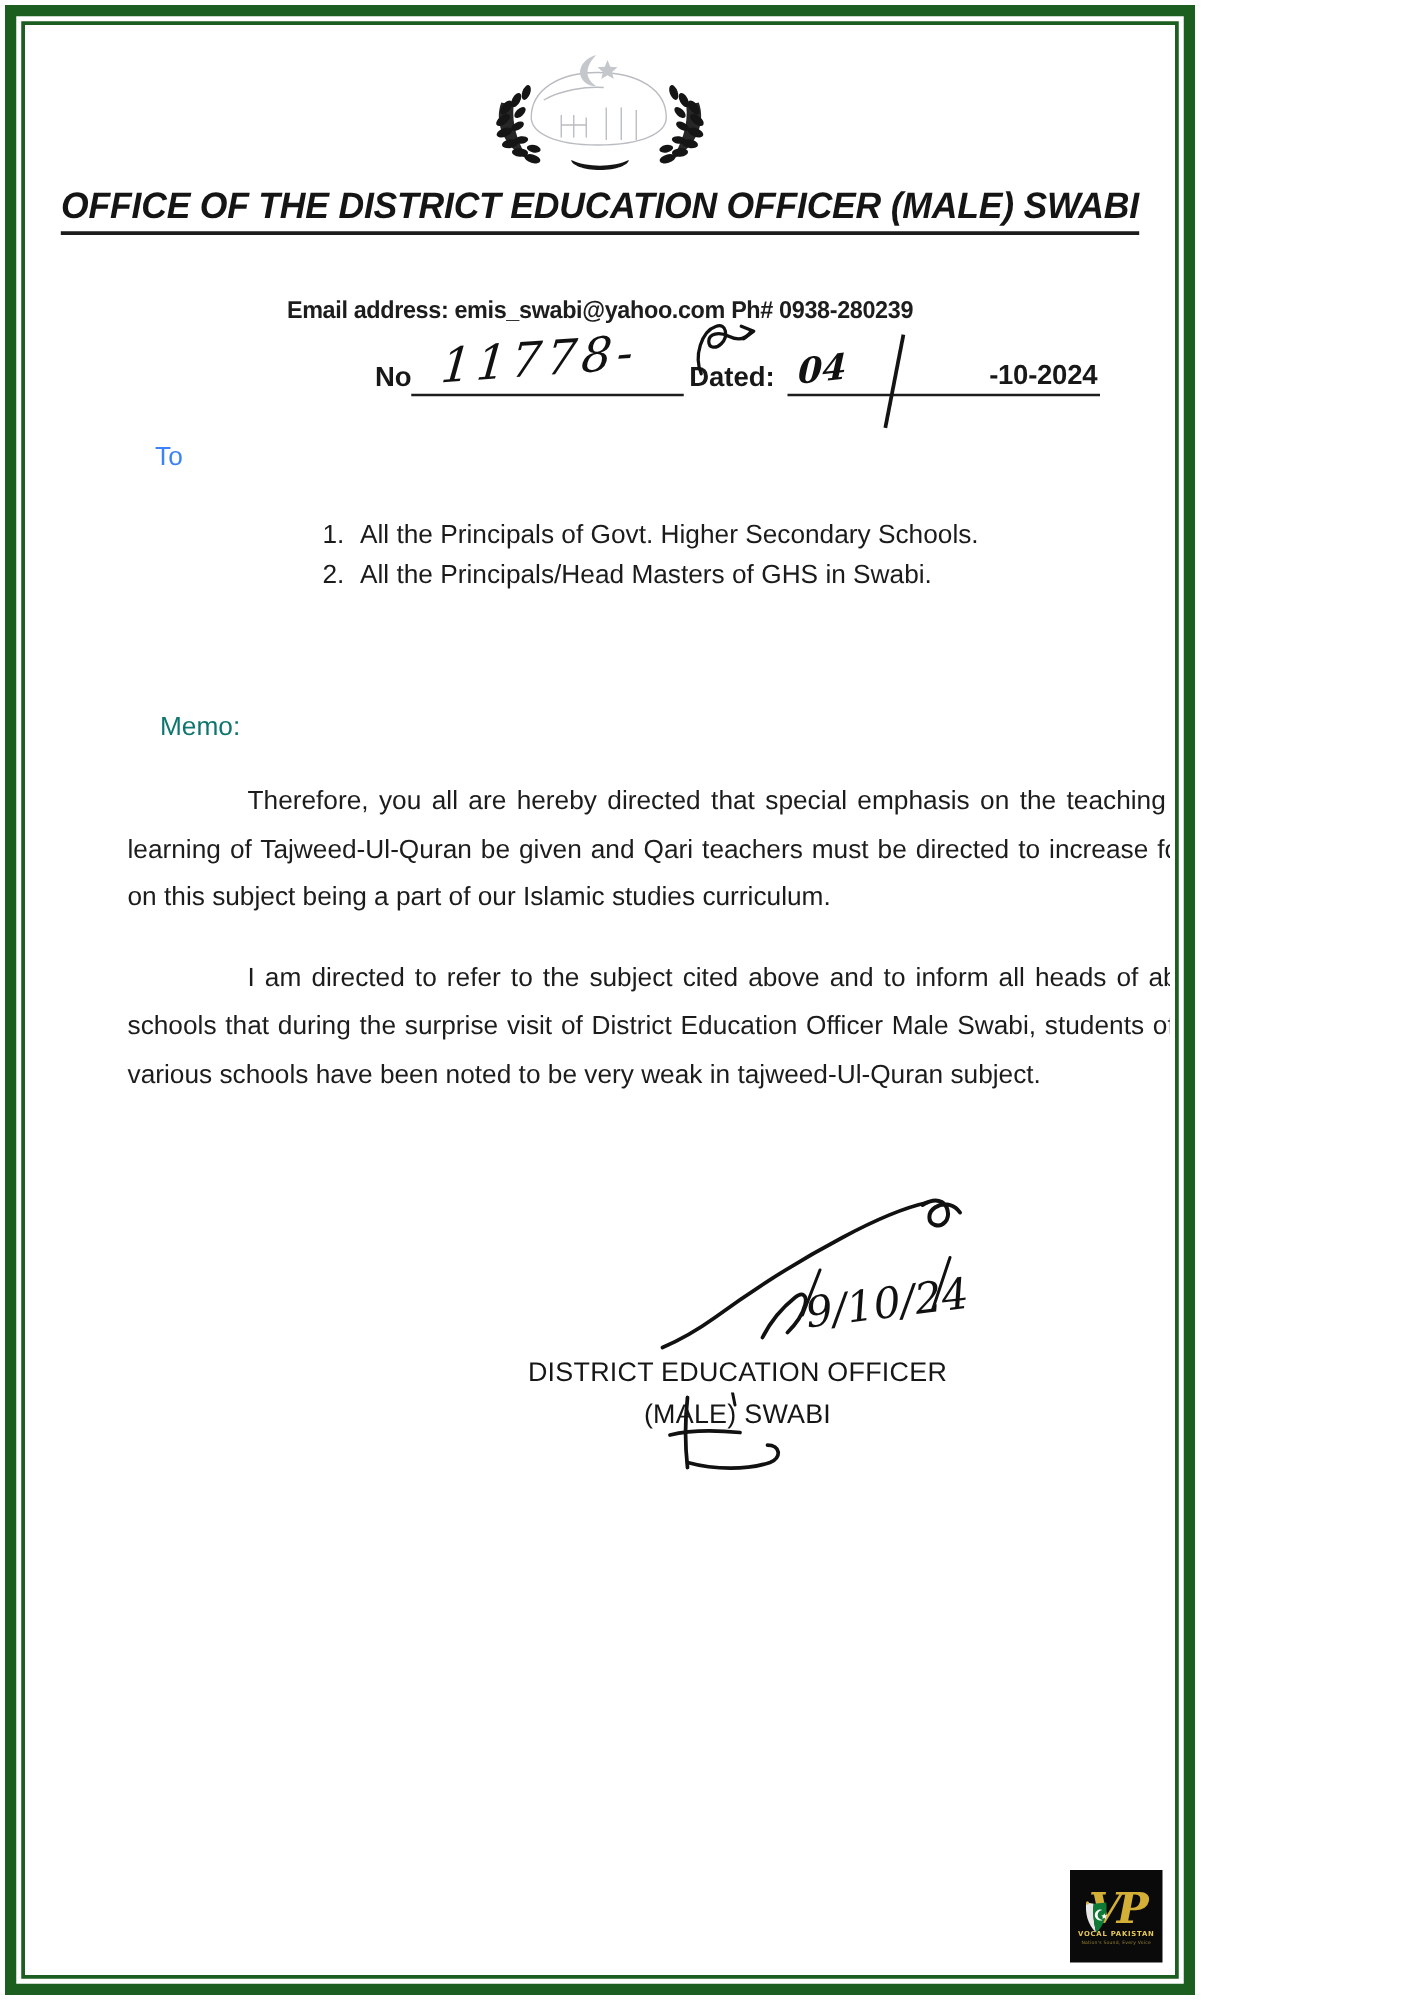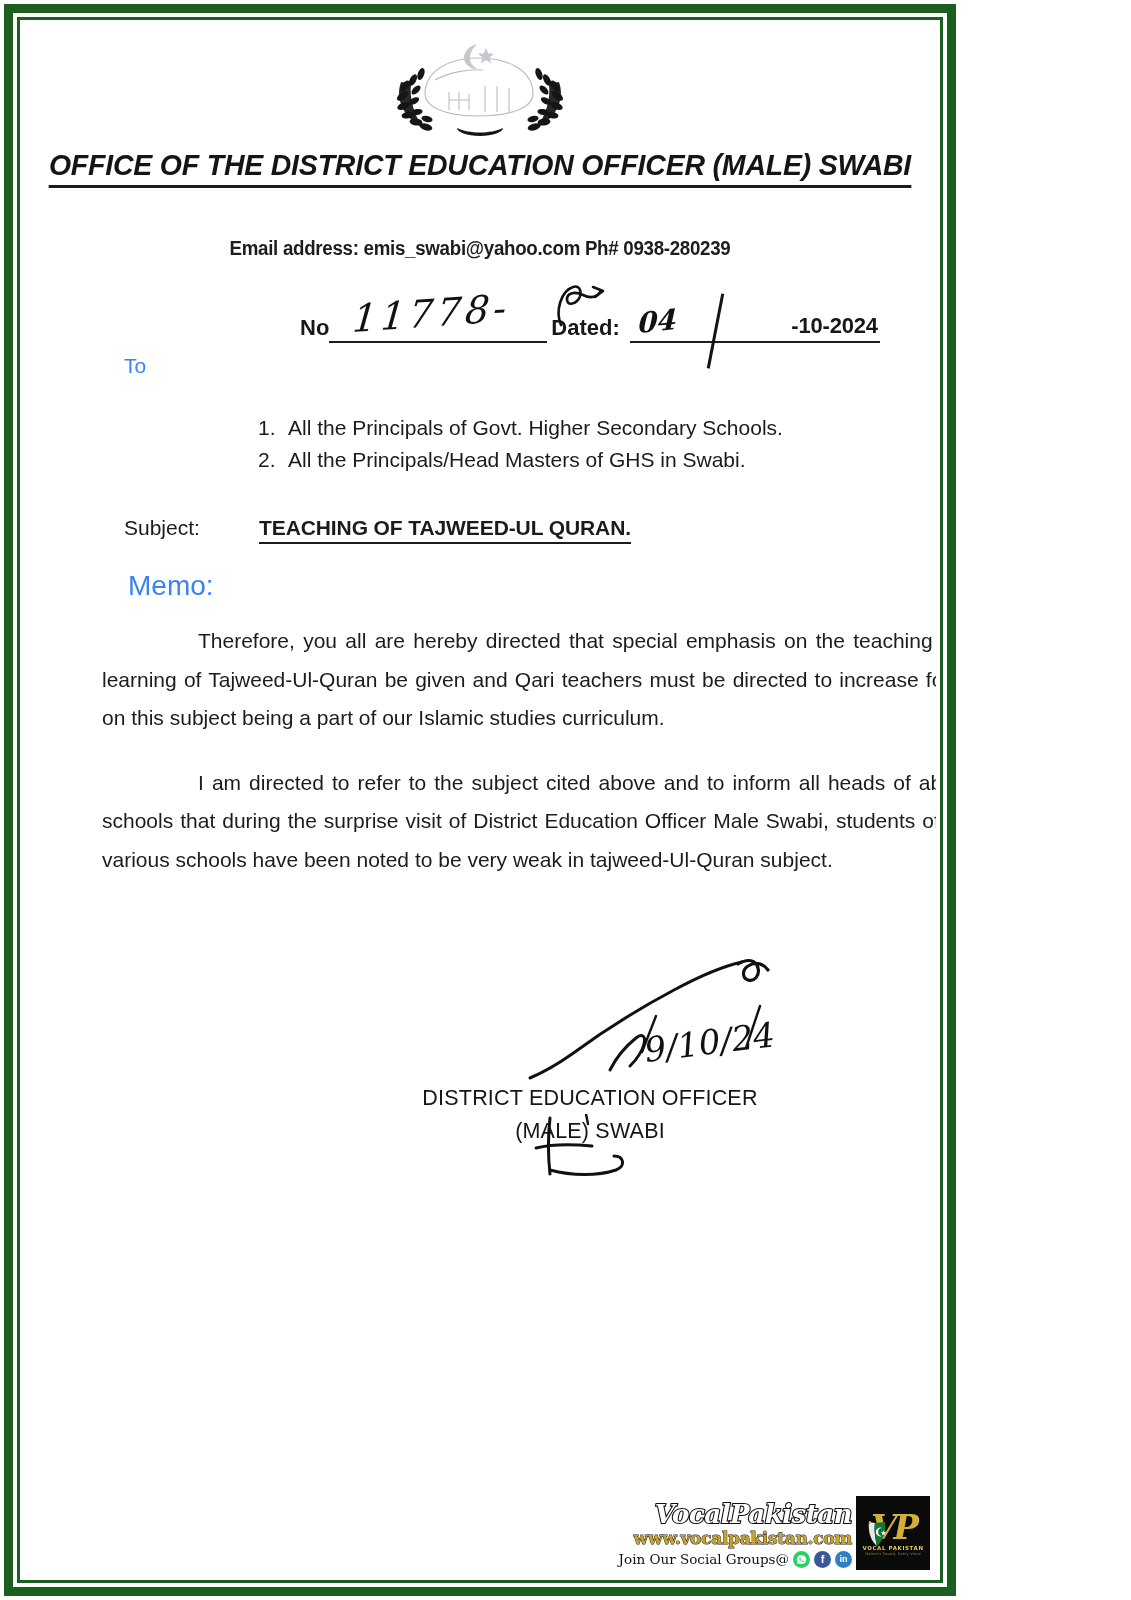--- a/index.html
+++ b/index.html
@@ -113,21 +113,21 @@
   }
   .no-label { padding-bottom: 2px; }
   .rule {
     border-bottom: 2.2px solid #1d1d1d;
     height: 26px;
     position: relative;
   }
   .rule-no { width: 218px; }
   .rule-day { width: 78px; margin-left: 6px; }
   .rule-month { width: 172px; }
-  .dated-label { padding: 0 4px 2px 4px; margin-top: 26px; }
+  .dated-label { padding: 0 4px 2px 4px; }
   .hand {
     position: absolute;
     font-family: "DejaVu Serif", serif;
     font-style: italic;
     color: #111;
     white-space: nowrap;
   }
   .hand-no {
     left: 22px;
     bottom: 0px;
@@ -204,22 +204,22 @@
     font-weight: bold;
     font-size: 21px;
     letter-spacing: -0.1px;
     border-bottom: 2.5px solid #1b1b1b;
     padding-bottom: 2px;
   }
   .memo-label {
     position: absolute;
     left: 104px;
     top: 546px;
-    font-size: 28px;
-    color: #3b82f6;
+    font-size: 21px;
+    color: #0f766e;
   }
 
   
   .body {
     position: absolute;
     left: 78px;
     top: 598px;
     width: 874px;
     font-size: 21px;
     color: #1c1c1c;
@@ -462,24 +462,20 @@
       <div class="row">
         <span class="num">1.</span>
         <span>All the Principals of Govt. Higher Secondary Schools.</span>
       </div>
       <div class="row">
         <span class="num">2.</span>
         <span>All the Principals/Head Masters of GHS in Swabi.</span>
       </div>
     </div>
 
-    <div class="subject-row">
-      <span class="subject-label">Subject:</span>
-      <span class="subject-value">TEACHING OF TAJWEED-UL QURAN.</span>
-    </div>
 
     <div class="memo-label">Memo:</div>
 
     <div class="body">
       <p>Therefore, you all are hereby directed that special emphasis on the teaching and learning of Tajweed-Ul-Quran be given and Qari teachers must be directed to increase focus on this subject being a part of our Islamic studies curriculum.</p>
       <p>I am directed to refer to the subject cited above and to inform all heads of above schools that during the surprise visit of District Education Officer Male Swabi, students of the various schools have been noted to be very weak in tajweed-Ul-Quran subject.</p>
     </div>
 
     <div class="sign-wrap">
       <svg class="signature-ink" viewBox="0 0 460 130" aria-hidden="true">
@@ -498,34 +494,20 @@
 
       <svg class="extra-mark" viewBox="0 0 150 70" aria-hidden="true">
         <path d="M18 4 C16 22 16 42 18 60" fill="none" stroke="#111" stroke-width="3" stroke-linecap="round"></path>
         <path d="M4 34 C20 30 40 30 60 32" fill="none" stroke="#111" stroke-width="3" stroke-linecap="round"></path>
         <path d="M18 56 C40 62 66 62 84 56 C94 52 92 42 82 42" fill="none" stroke="#111" stroke-width="3" stroke-linecap="round"></path>
         <path d="M54 0 L56 10" fill="none" stroke="#111" stroke-width="2.4" stroke-linecap="round"></path>
       </svg>
     </div>
 
     <div class="watermark">
-      <div class="wm-text">
-        <div class="wm-brand">VocalPakistan</div>
-        <div class="wm-url">www.vocalpakistan.com</div>
-        <div class="wm-social">
-          <span>Join Our Social Groups@</span>
-          <span class="soc soc-wa">
-            <svg width="11" height="11" viewBox="0 0 24 24" aria-hidden="true">
-                <path fill="#fff" d="M12 2a10 10 0 0 0-8.6 15L2 22l5.2-1.4A10 10 0 1 0 12 2zm5.3 14.1c-.2.6-1.3 1.2-1.8 1.2-.5.1-1 .1-1.7-.1a12 12 0 0 1-5.6-4.8c-.4-.7-.9-1.6-.9-2.5s.5-1.4.7-1.6c.2-.2.5-.3.7-.3h.5c.2 0 .4 0 .6.5l.8 1.9c.1.2 0 .4-.1.6l-.4.5c-.1.2-.3.3-.1.6.2.4.8 1.3 1.7 2.1 1.1 1 2 1.3 2.3 1.4.2.1.4.1.6-.1l.7-.8c.2-.2.4-.2.6-.1l1.8.9c.2.1.4.2.4.3.1.2.1.6-.1 1.1z"></path>
-              </svg>
-          </span>
-          <span class="soc soc-fb">f</span>
-          <span class="soc soc-li" style="font-size:9px;">in</span>
-        </div>
-      </div>
       <div class="wm-logo">
         <svg class="wm-logo-flag" viewBox="0 0 22 28" aria-hidden="true">
           <path d="M3 2 C2 10 4 20 11 26 C9 18 8 10 9 3 Z" fill="#e8e8e8"></path>
           <path d="M9 3 C8 10 9 18 11 26 C18 20 20 10 19 2 Z" fill="#0f7a36"></path>
           <path d="M16 8 a4.4 4.4 0 1 0 .2 8 a3.4 3.4 0 1 1 -.2 -8 z" fill="#ffffff"></path>
           <path d="M17.4 10.6 l.7 1.6 1.7 .1 -1.3 1.1 .4 1.7 -1.5 -.9 -1.5 .9 .4 -1.7 -1.3 -1.1 1.7 -.1 z" fill="#ffffff"></path>
           <path d="M4 1 C4.6 1 5.2 1.6 5.2 2.3 C5.2 3 4.6 3.6 4 3.6 C3.3 3.6 2.8 3 2.8 2.3 C2.8 1.6 3.3 1 4 1 Z" fill="#d4af37"></path>
         </svg>
         <div class="wm-logo-mono">VP</div>
         <div class="wm-logo-name">VOCAL PAKISTAN</div>

